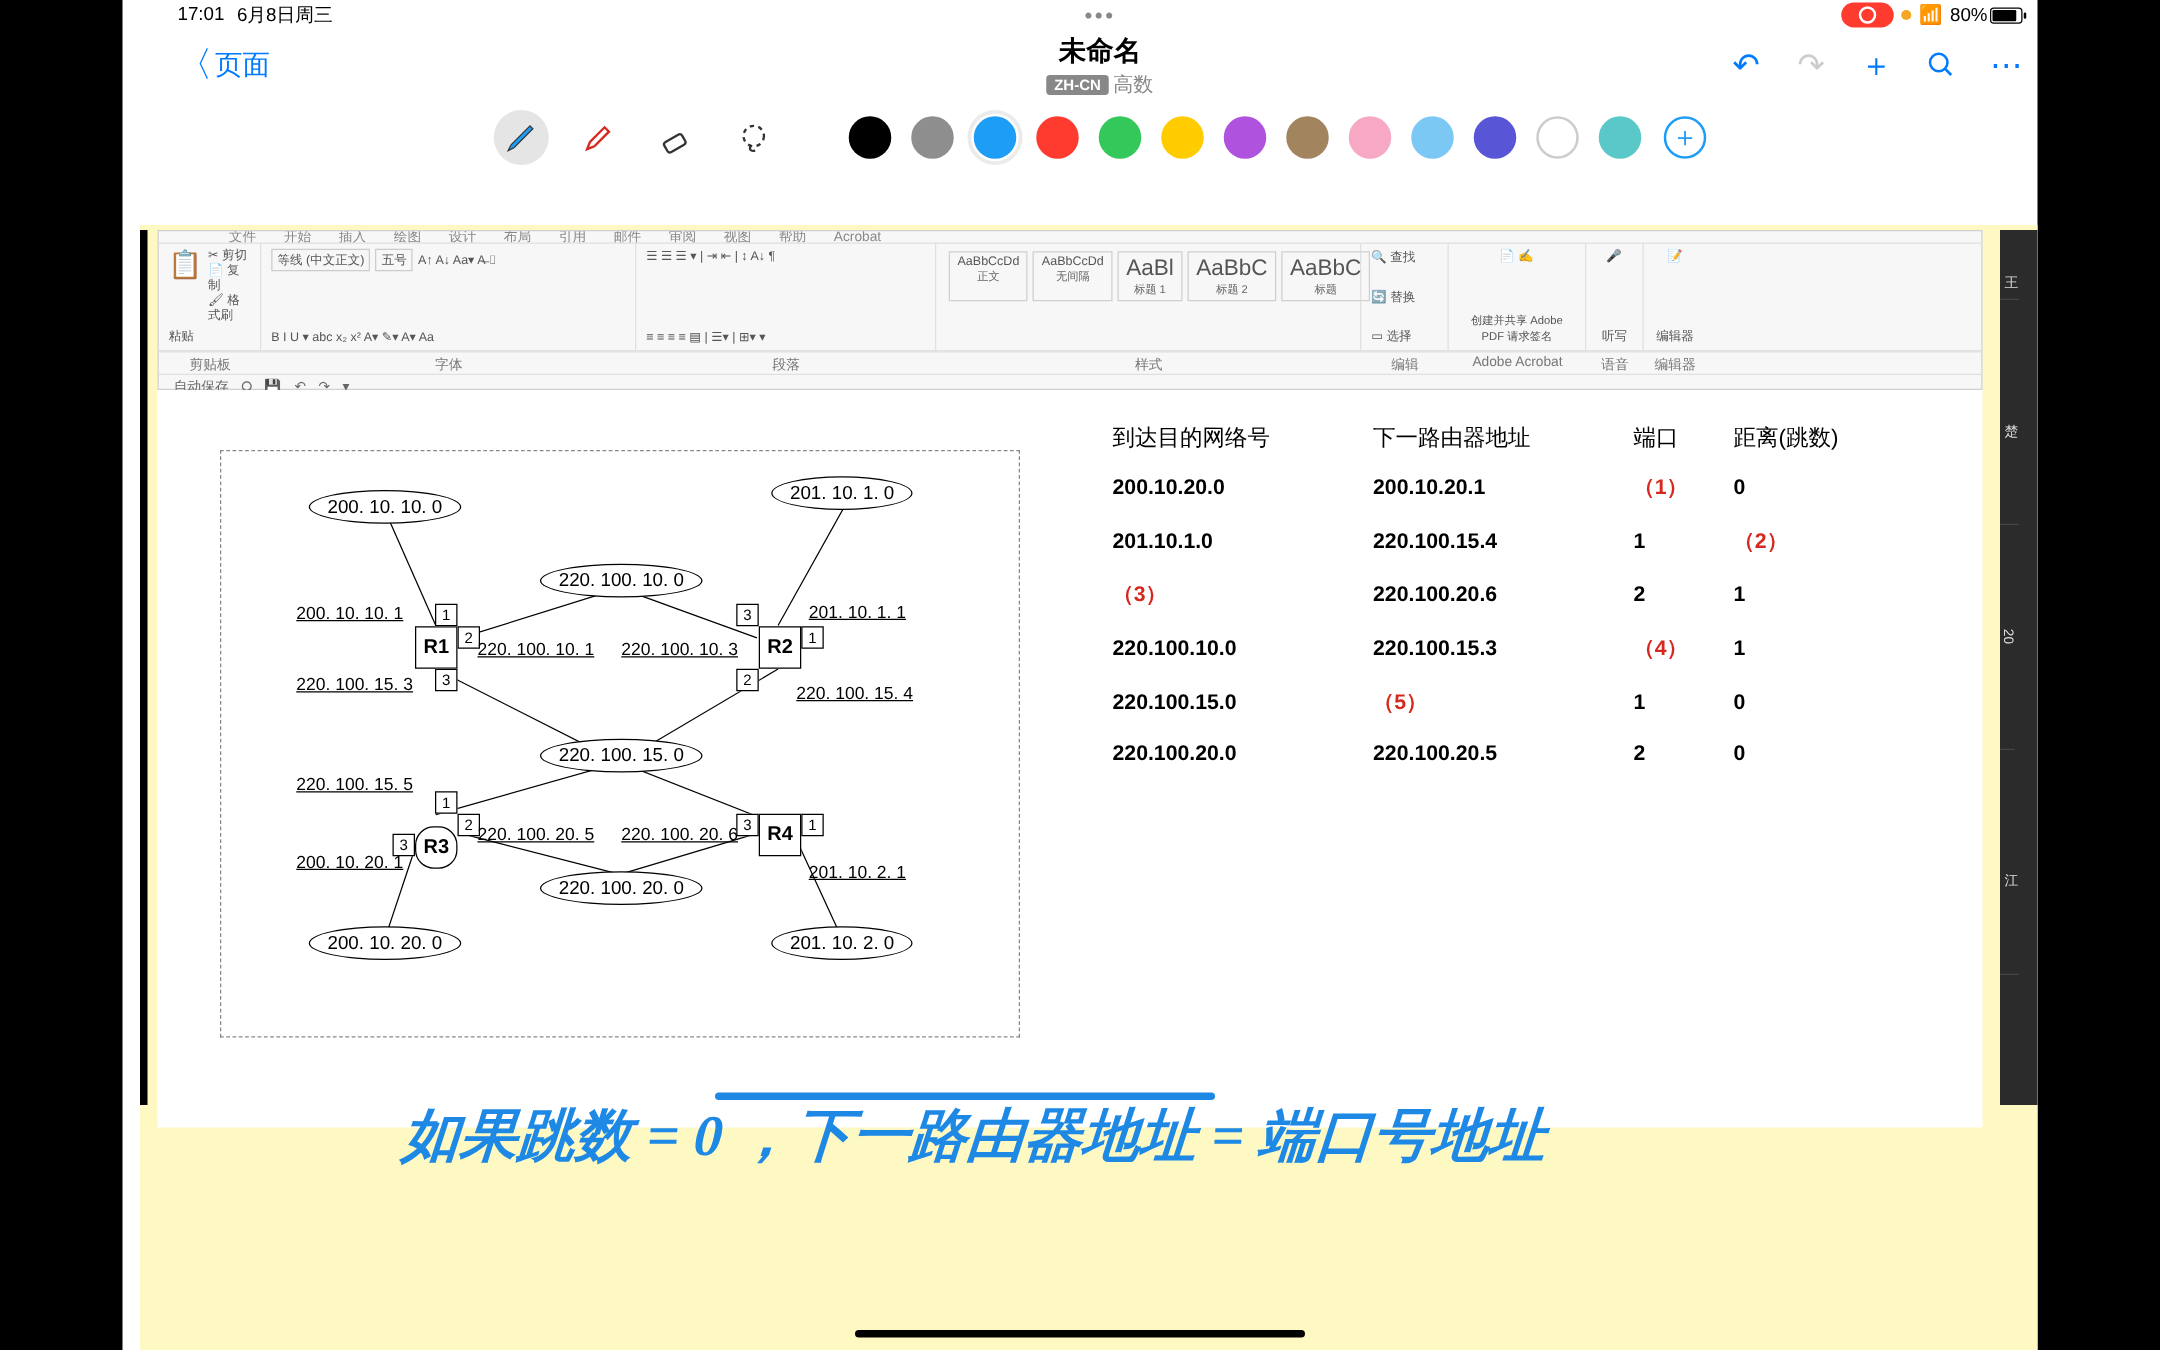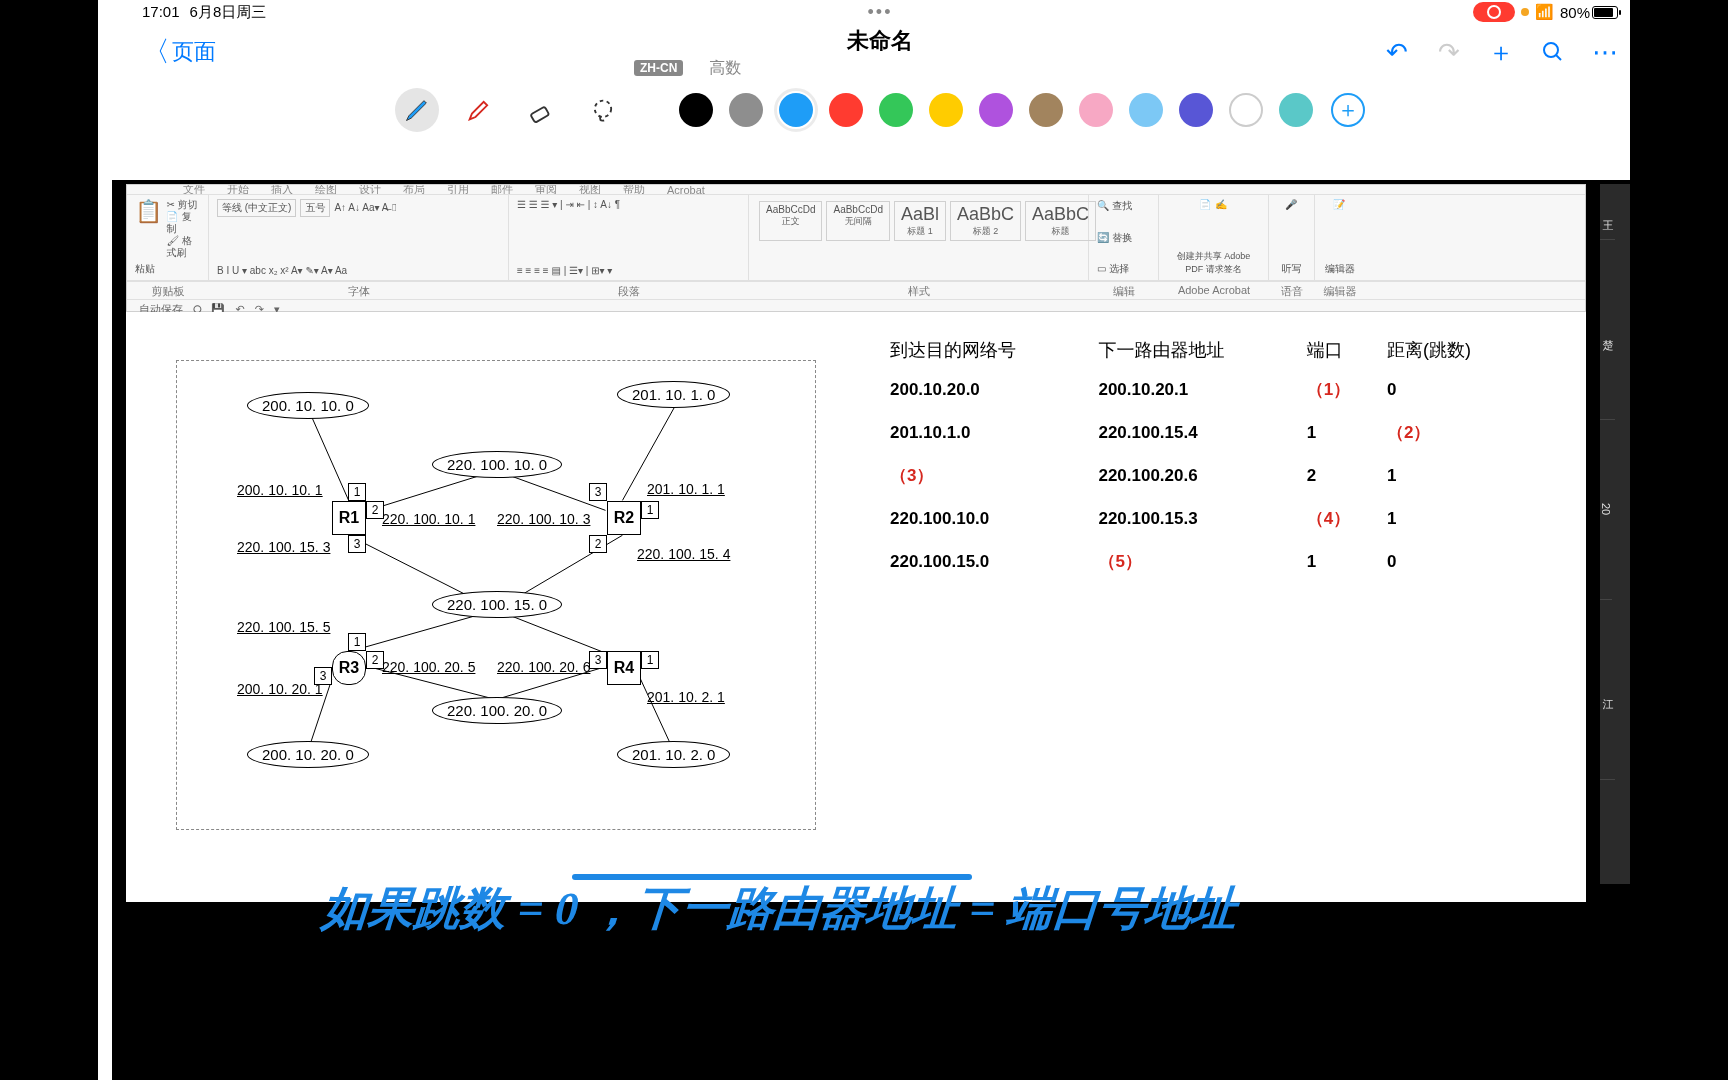--- a/index.html
+++ b/index.html
@@ -40,41 +40,41 @@
 .batt-icon{width:26px;height:13px;border:1.5px solid #000;border-radius:3px;position:relative;}
 .batt-icon::after{content:"";position:absolute;right:-4px;top:3px;width:2px;height:5px;background:#000;border-radius:1px;}
 .batt-fill{position:absolute;left:1px;top:1px;bottom:1px;width:80%;background:#000;border-radius:1px;}
 
 
 .nav-bar { height:56px; display:flex; align-items:center; padding:0 12px; }
 .nav-left{flex:1;display:flex;align-items:center;color:#007aff;font-size:22px;}
 .nav-left .chev{font-size:28px;margin-right:2px;}
 .nav-center{flex:1;text-align:center;}
 .nav-title{font-size:22px;font-weight:600;}
-.nav-sub{display:flex;gap:26px;justify-content:flex-start;align-items:center;margin-top:2px;}
+.nav-sub{display:flex;gap:4px;justify-content:center;align-items:center;margin-top:2px;}
 .lang-badge{background:#888;color:#fff;font-size:12px;padding:1px 6px;border-radius:3px;font-weight:600;}
 .nav-sub-gray{color:#888;font-size:16px;}
 .nav-right{flex:1;display:flex;justify-content:flex-end;align-items:center;gap:26px;}
 .nav-icon{width:26px;height:26px;display:flex;align-items:center;justify-content:center;color:#007aff;font-size:26px;}
 .nav-icon.disabled{color:#ccc;}
 
 
 .tool-row{height:60px;display:flex;align-items:center;justify-content:center;gap:18px;}
 .tool-btn{width:44px;height:44px;border-radius:50%;display:flex;align-items:center;justify-content:center;}
 .tool-btn.sel{background:#e5e5e5;}
 .color-swatch{width:34px;height:34px;border-radius:50%;}
 .color-swatch.sel{outline:3px solid rgba(0,0,0,0.08); outline-offset:2px;}
 .color-swatch.hollow{border:2px solid #ccc;background:#fff;}
 .add-color{width:34px;height:34px;border-radius:50%;border:2px solid #1e9df7;color:#1e9df7;display:flex;align-items:center;justify-content:center;font-size:22px;}
 
 
 .canvas{
   position:absolute;
   left:14px; right:0; top:180px; bottom:0;
-  background:#000000;
+  background:#fef9c3;
 }
 
 
 .word-shot{
   position:absolute;
   left:14px; top:4px; width:1460px; height:128px;
   border:1px solid #d0d0d0;
   background:#f7f7f7;
   font-size:11px;
 }
@@ -381,21 +381,21 @@
           <div class="ell" style="left: 70px; top: 380px;">200. 10. 20. 0</div>
           <div class="ell" style="left: 440px; top: 380px;">201. 10. 2. 0</div>
           <div class="rbox" style="left: 155px; top: 140px;">R1</div>
           <div class="pnum" style="left: 171px; top: 122px;">1</div>
           <div class="pnum" style="left: 189px; top: 140px;">2</div>
           <div class="pnum" style="left: 171px; top: 174px;">3</div>
           <div class="rbox" style="left: 430px; top: 140px;">R2</div>
           <div class="pnum" style="left: 412px; top: 122px;">3</div>
           <div class="pnum" style="left: 464px; top: 140px;">1</div>
           <div class="pnum" style="left: 412px; top: 174px;">2</div>
-          <div class="rbox" style="left: 155px; top: 290px; border-radius: 15px;">R3</div>
+          <div class="rbox" style="left: 155px; top: 300px; border-radius: 15px;">R3</div>
           <div class="pnum" style="left: 171px; top: 272px;">1</div>
           <div class="pnum" style="left: 189px; top: 290px;">2</div>
           <div class="pnum" style="left: 137px; top: 306px;">3</div>
           <div class="rbox" style="left: 430px; top: 290px;">R4</div>
           <div class="pnum" style="left: 412px; top: 290px;">3</div>
           <div class="pnum" style="left: 464px; top: 290px;">1</div>
           <div class="iplbl" style="left: 60px; top: 121px;">200. 10. 10. 1</div>
           <div class="iplbl" style="left: 205px; top: 150px;">220. 100. 10. 1</div>
           <div class="iplbl" style="left: 60px; top: 178px;">220. 100. 15. 3</div>
           <div class="iplbl" style="left: 320px; top: 150px;">220. 100. 10. 3</div>
@@ -442,20 +442,26 @@
                 <td>220.100.15.3</td>
                 <td class="red">（4）</td>
                 <td>1</td>
               </tr>
               <tr>
                 <td>220.100.15.0</td>
                 <td class="red">（5）</td>
                 <td>1</td>
                 <td>0</td>
               </tr>
+              <tr>
+                <td>220.100.20.0</td>
+                <td>220.100.20.5</td>
+                <td>2</td>
+                <td>0</td>
+              </tr>
             </tbody>
         </table>
       </div>
     </div>
 
     <div class="hw-line"></div>
     <div class="handwrite">如果跳数 = 0 ，下一路由器地址 = 端口号地址</div>
 
     <div class="right-dark">
       <div class="cell">王</div>

